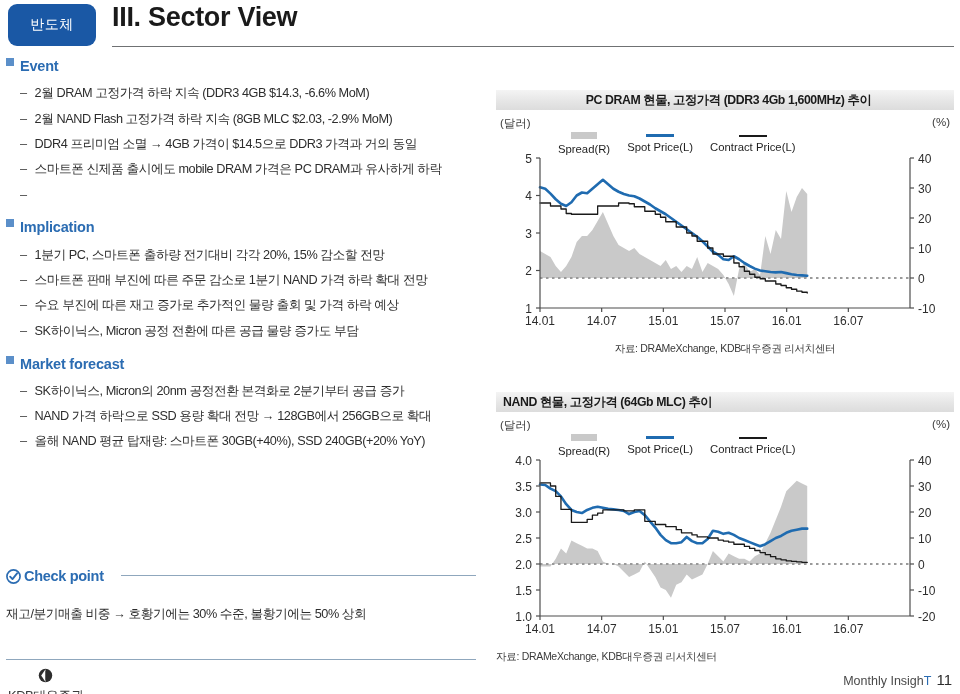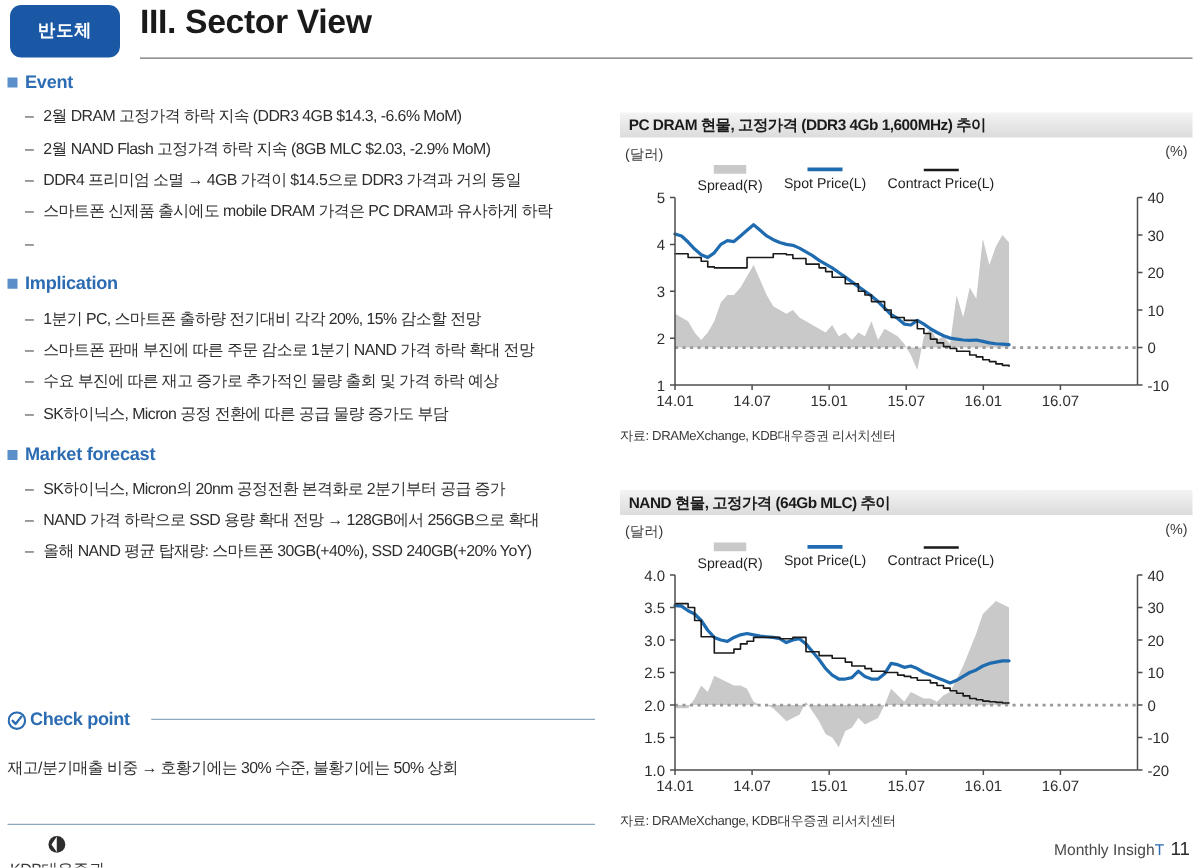--- a/index.html
+++ b/index.html
@@ -11,21 +11,21 @@
     overflow: hidden;
   }
   #page { position: relative; width: 960px; height: 694px; }
 
   
   #badge {
     position: absolute; left: 8px; top: 4px;
     width: 88px; height: 42px;
     background: #1a58a5;
     border-radius: 9px;
-    color: #fff; font-size: 14px; font-weight: 700;
+    color: #fff; font-size: 14px; font-weight: 400;
     display: flex; align-items: center; justify-content: center;
     letter-spacing: .5px;
   }
   #sectiontitle {
     position: absolute; left: 112px; top: 2px;
     font-size: 27px; font-weight: 700; letter-spacing: -0.3px;
     color: #1a1a1a;
   }
   #headrule {
     position: absolute; left: 112px; top: 46px; width: 842px;
@@ -33,21 +33,21 @@
   }
 
   
   #leftcol { position: absolute; left: 6px; top: 58px; width: 476px; }
   #headline {
     font-size: 15.5px; font-weight: 700; color: #1a1a1a;
     letter-spacing: -0.4px; margin-bottom: 11px;
   }
   .grp { margin-bottom: 2px; }
   .grp-head {
-    display: flex; align-items: center; gap: 6px;
+    display: flex; gap: 6px;
     font-size: 14.5px; font-weight: 700; color: #2b6cb2;
     margin-bottom: 7px; letter-spacing: -0.2px;
   }
   .sqbullet { width: 8px; height: 8px; background: #5b8fc9; display:inline-block; }
   .bline {
     display: flex; align-items: flex-start; gap: 8px;
     font-size: 12.7px; color: #2d2d2d; letter-spacing: -0.45px;
     line-height: 1.3; padding: 4.4px 0 4.4px 14px;
   }
   .dash { color: #4a4a4a; flex: 0 0 auto; }
@@ -203,21 +203,21 @@
       <circle cx="8" cy="8" r="7.2" fill="#2d2d2d"></circle>
       <path d="M8 1.2 L3.4 8 L8 14.8 Z" fill="#ffffff"></path>
       <path d="M8 2.6 L11.6 8 L8 13.4 Z" fill="#2d2d2d"></path>
     </svg>
     <span>KDB대우증권</span>
   </div>
   <div id="pagenum">
     <span>Monthly Insigh</span><span class="t">T</span><span class="num">11</span>
   </div>
 
-  <div class="chartbox" id="chart0" style="top:90px;">
+  <div class="chartbox" id="chart0" style="top:90px;text-align:center;">
     <div class="chart-title">PC DRAM 현물, 고정가격 (DDR3 4Gb 1,600MHz) 추이</div>
     <div style="position:relative;height:232px;">
       <div class="unit-l" style="left:4px;top:6px;">(달러)</div>
       <div class="unit-r" style="right:4px;top:6px;">(%)</div>
       <div class="legend" style="left:62px;top:22px;">
           <span class="item">
             <span class="sw-area"></span>
             <span>Spread(R)</span>
           </span>
           <span class="item">

